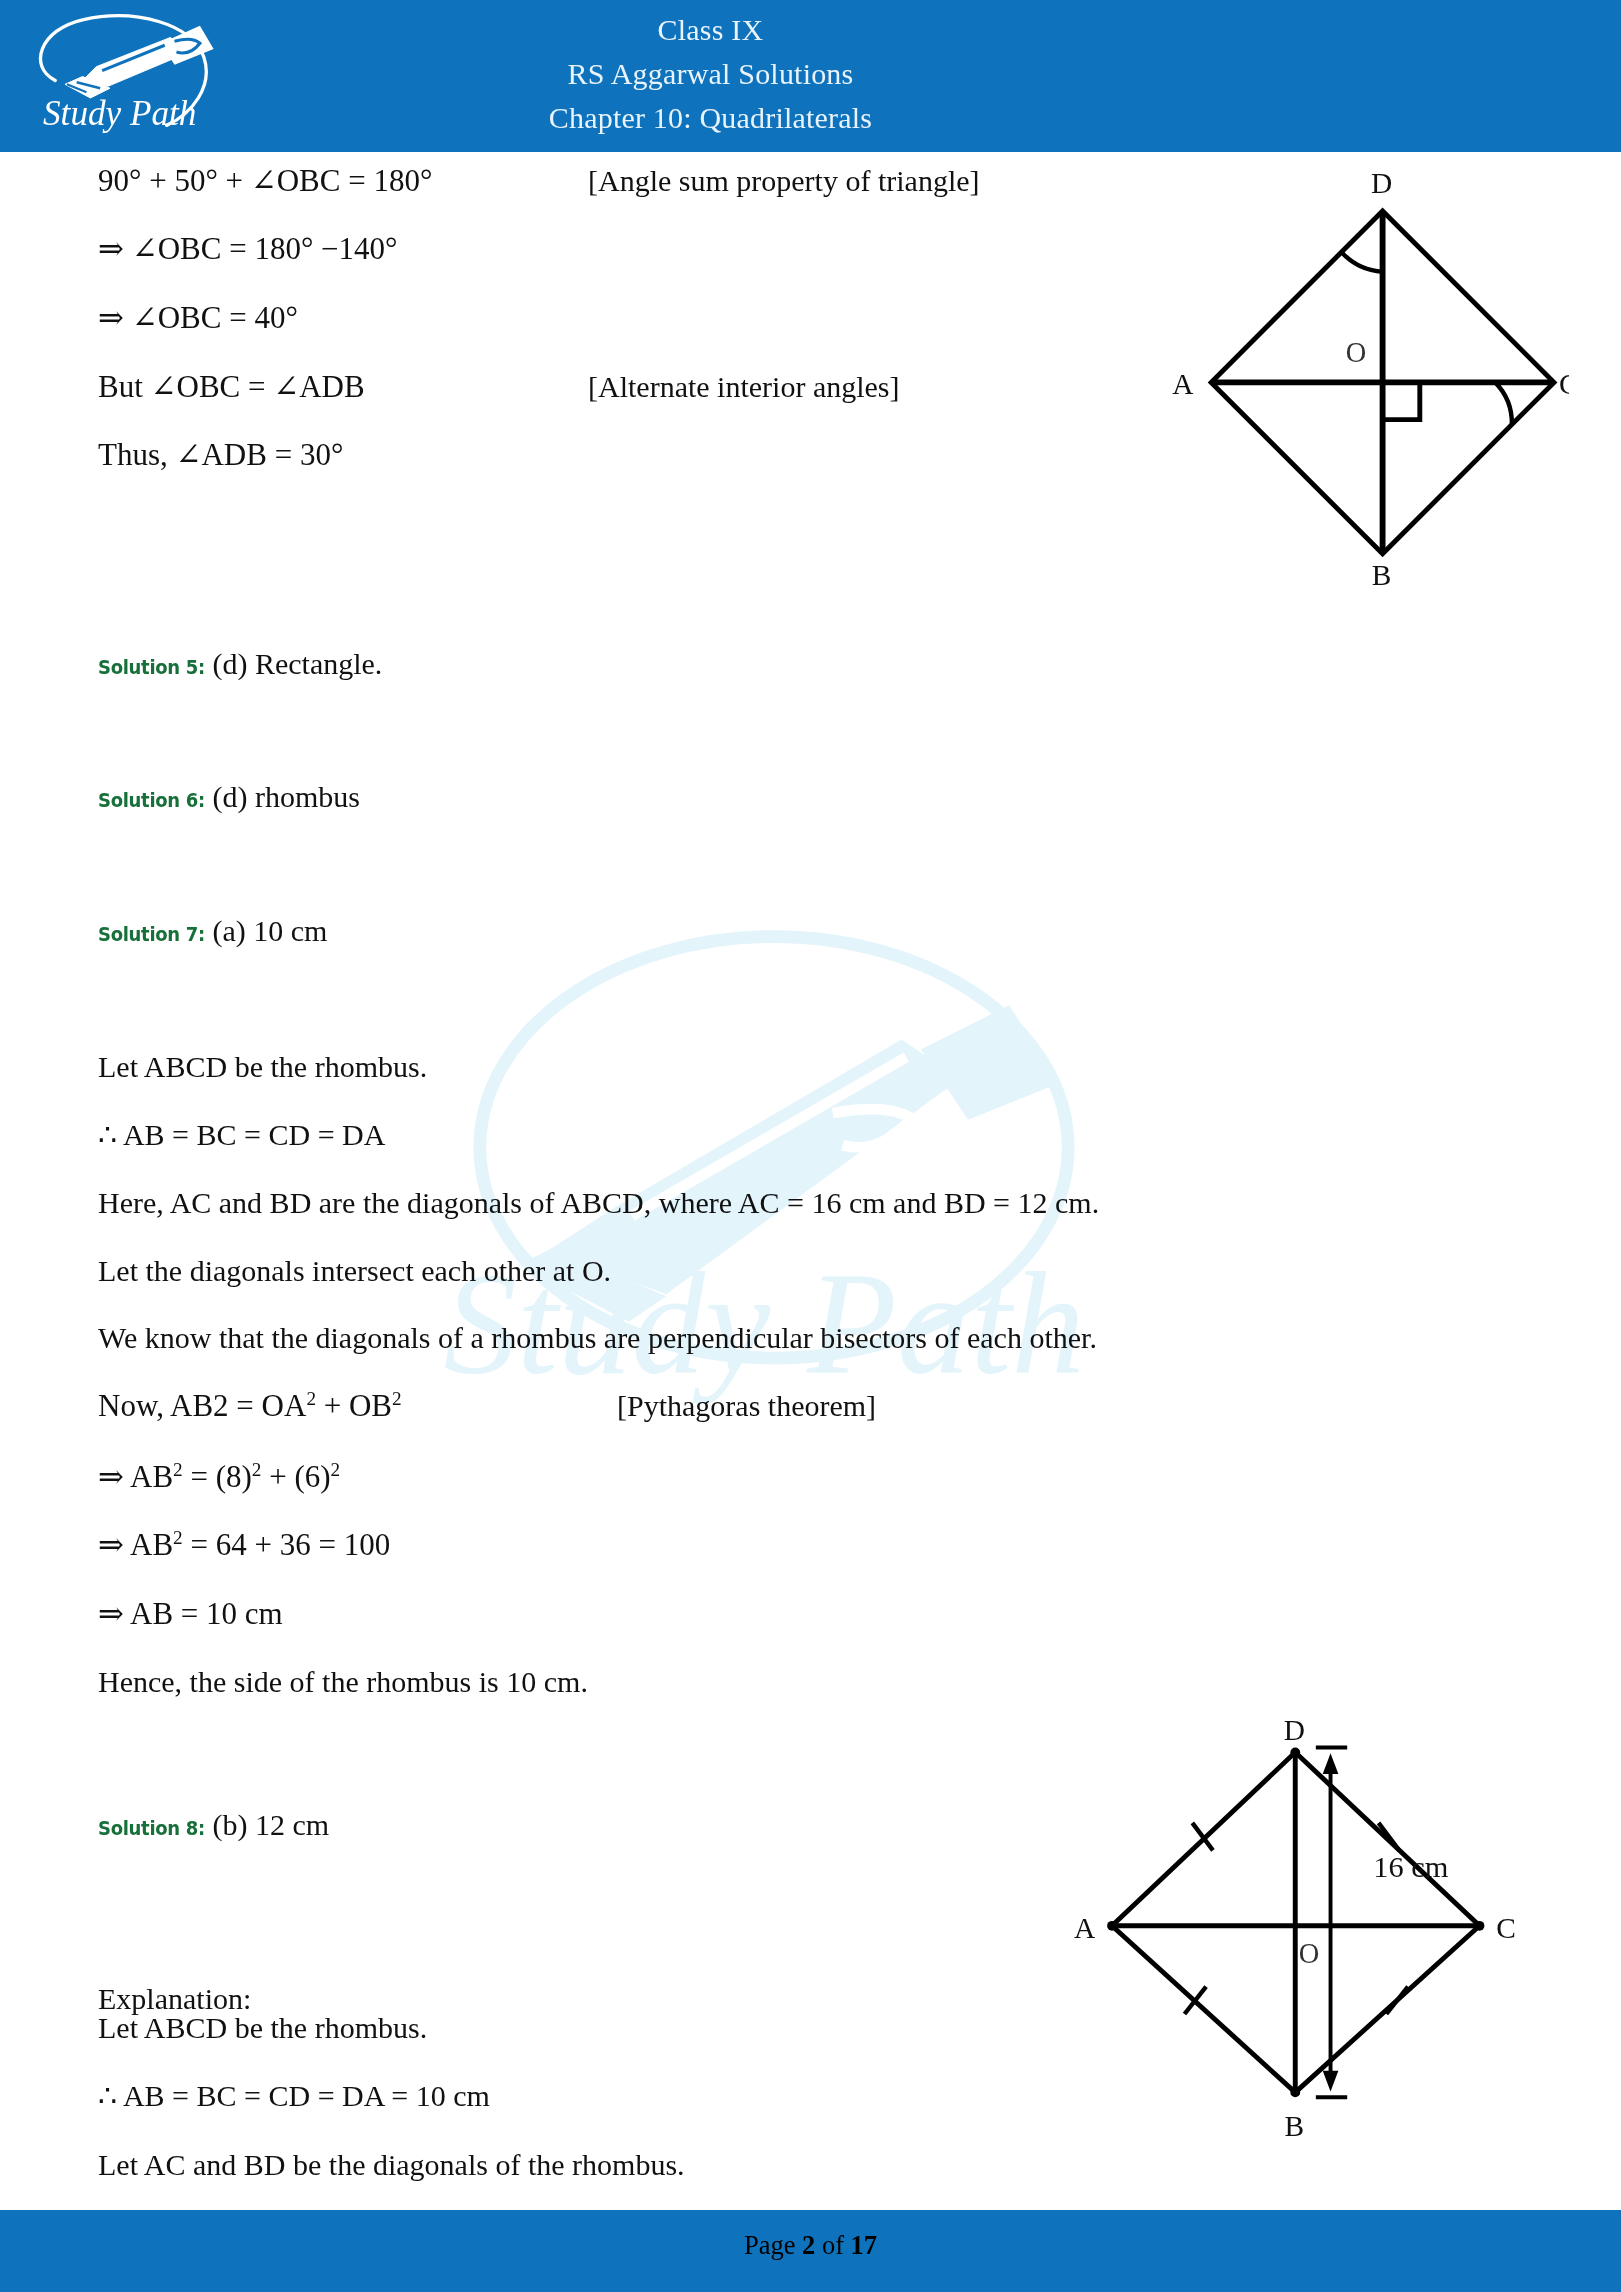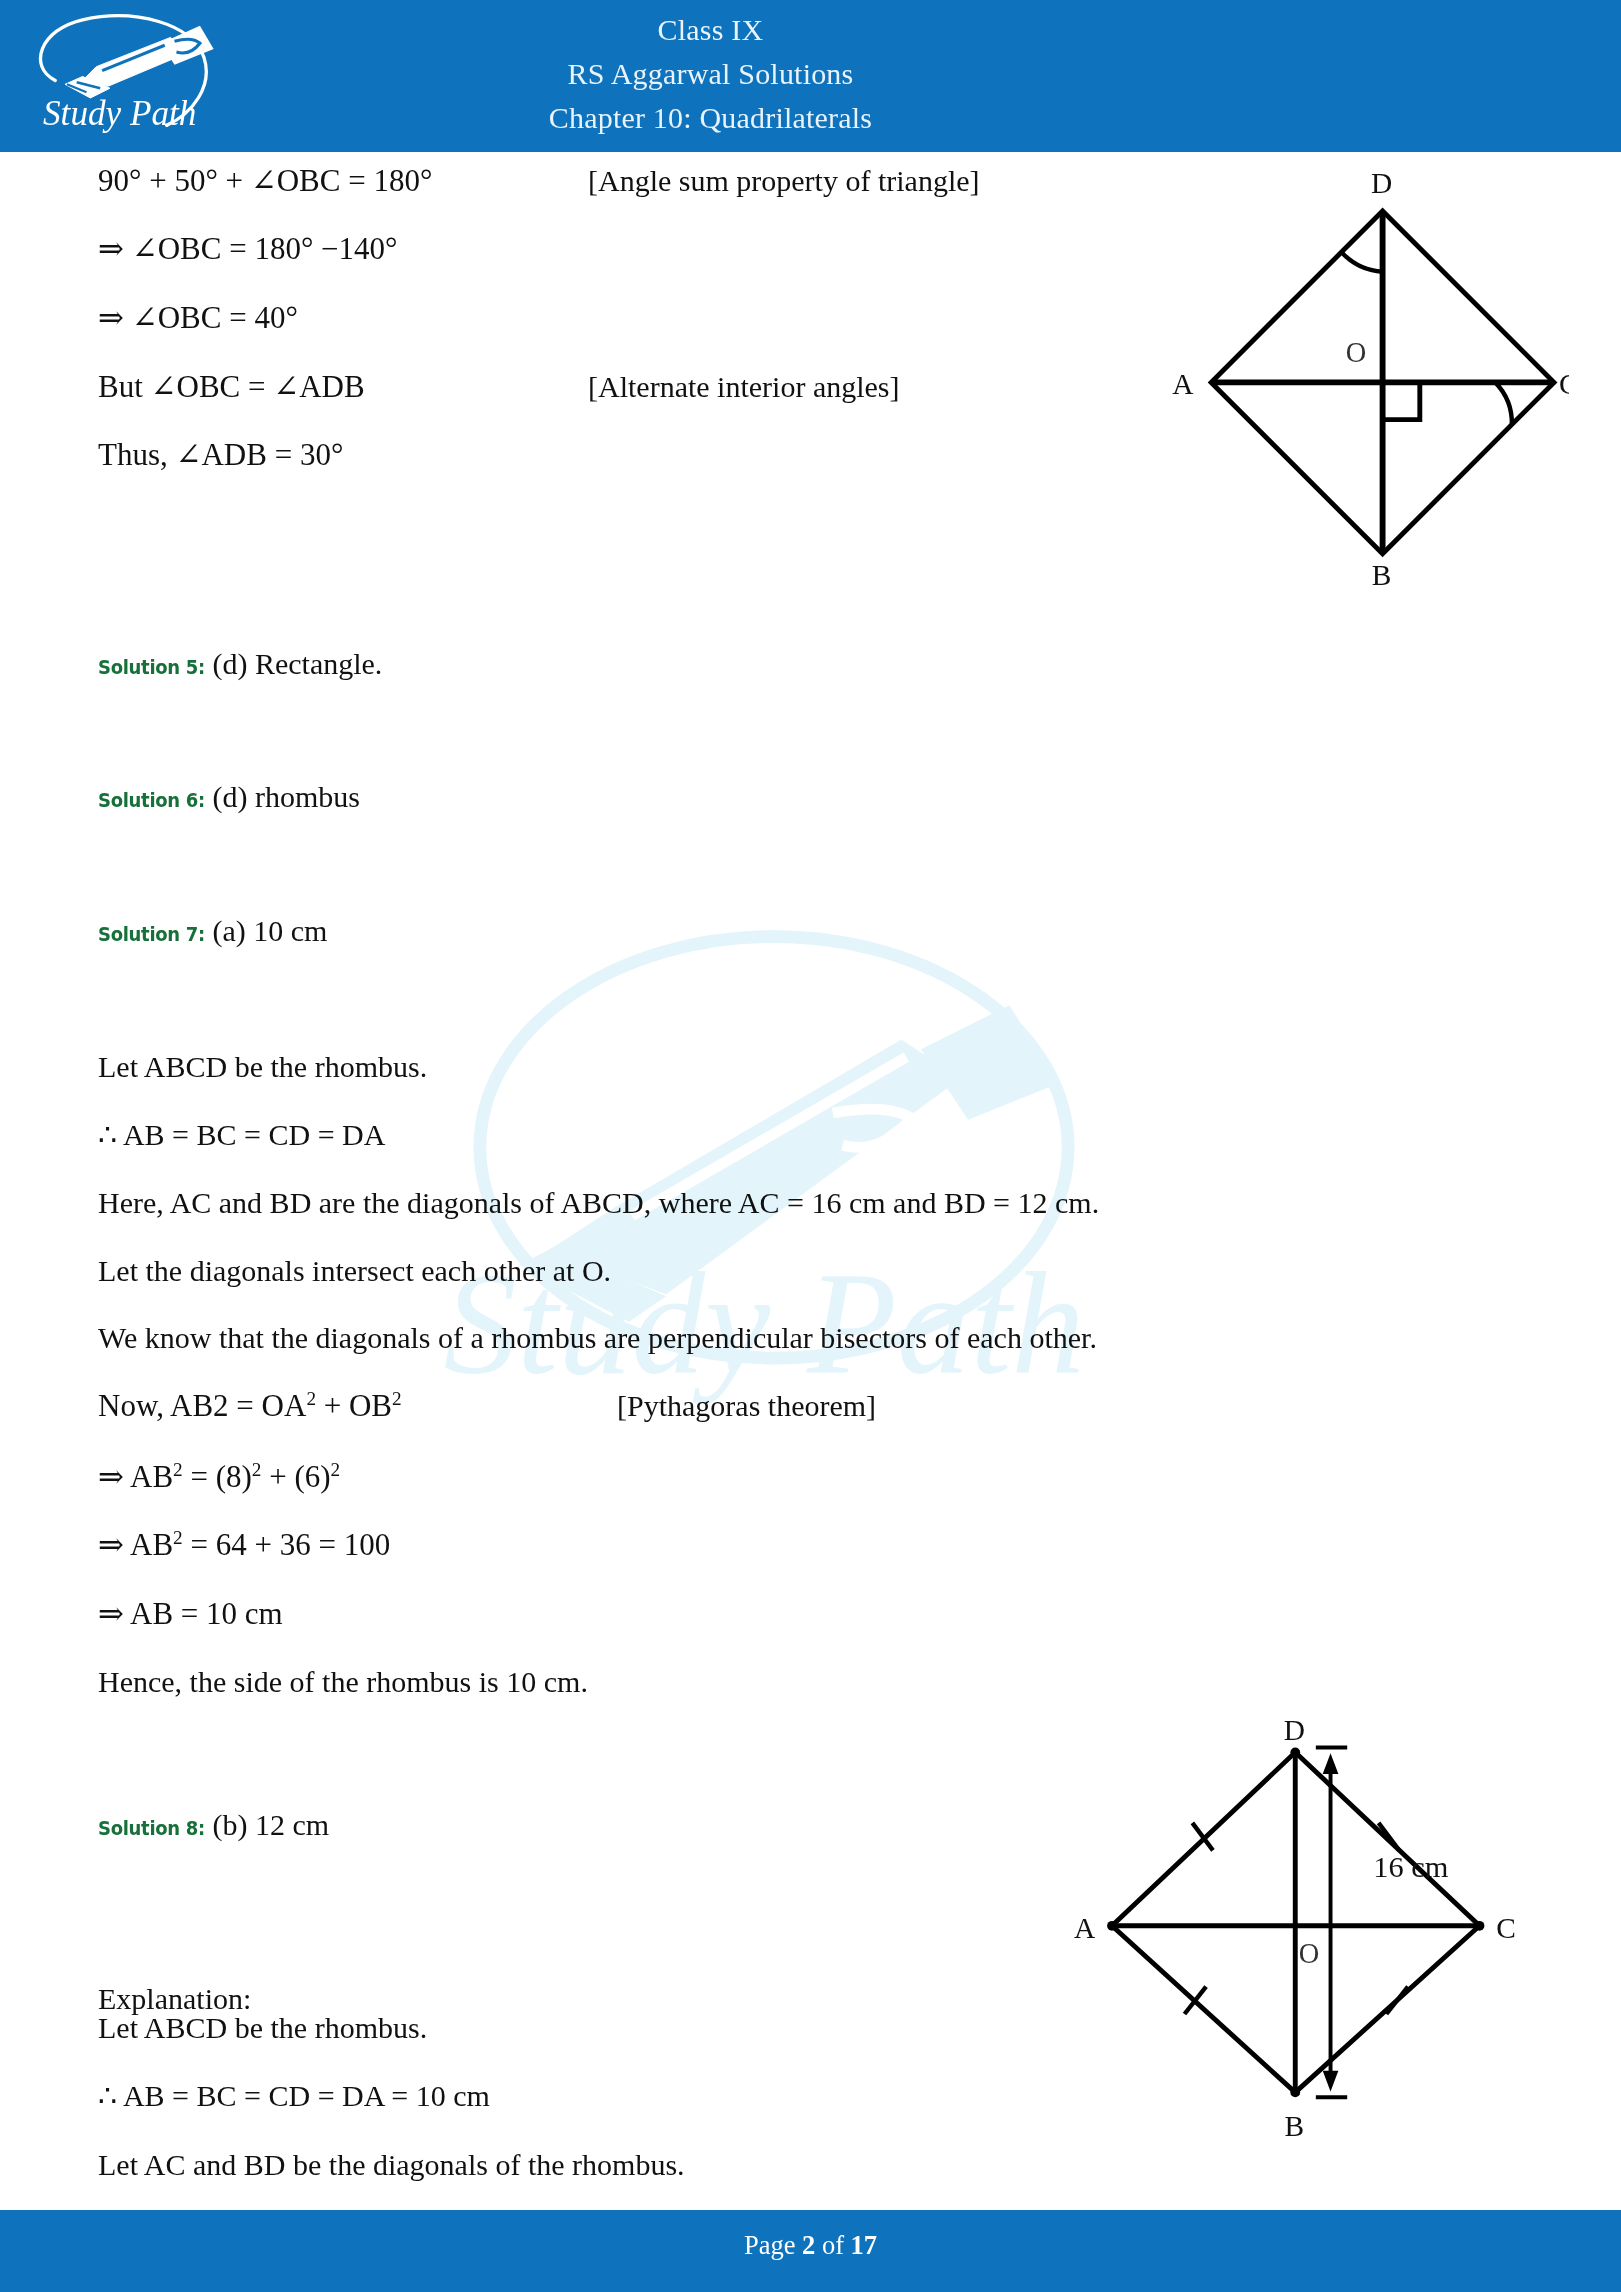--- a/index.html
+++ b/index.html
@@ -99,21 +99,21 @@
     left: 0; top: 2210px;
     width: 1621px;
     height: 82px;
     background: #0e73bc;
   }
   #footer-text {
     position: absolute;
     left: 0; top: 19.6px;
     width: 1621px;
     text-align: center;
-    color: #ffffff;
+    color: #000000;
     font-size: 26.5px;
     font-family: "Liberation Serif", "DejaVu Serif", serif;
   }
   #footer-text b { font-weight: bold; }
 
   
   .diagram { position: absolute; z-index: 3; }
 </style>
 </head>
 <body>

